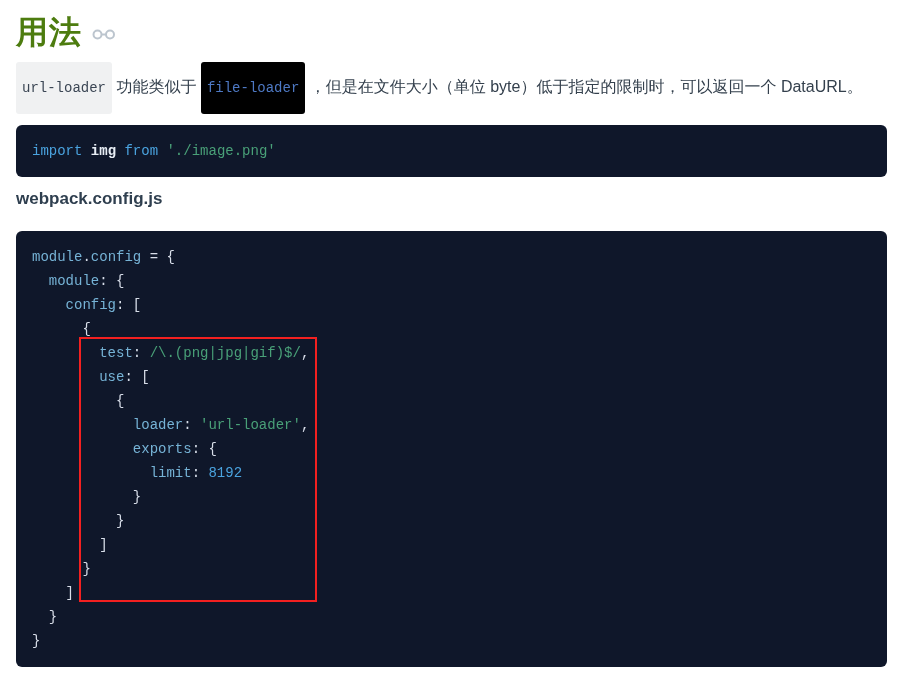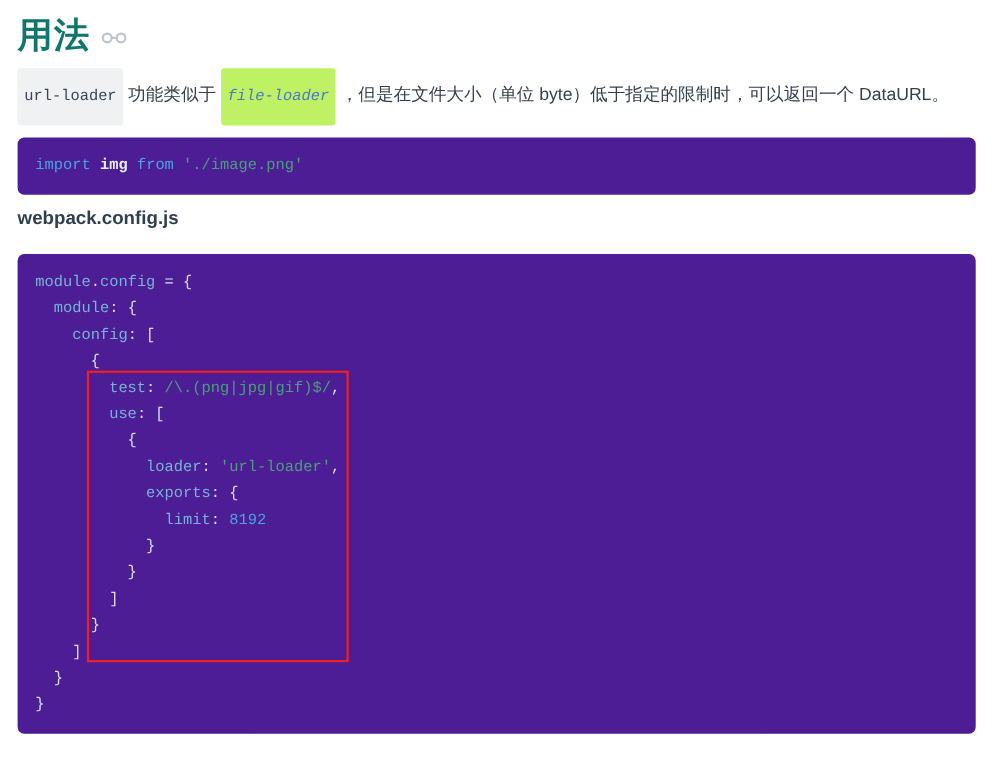--- a/index.html
+++ b/index.html
@@ -26,21 +26,21 @@
   .heading-row {
     display: flex;
     align-items: center;
     gap: 10px;
     padding-top: 8px;
     height: 48px;
   }
   .heading-title {
     font-size: 32px;
     font-weight: bold;
-    color: #0f766e;
+    color: #4d7c0f;
     letter-spacing: 1px;
     line-height: 1;
     text-align: right;
   }
   .anchor-icon {
     display: inline-flex;
     align-items: center;
     margin-top: 6px;
     opacity: 0.95;
   }
@@ -57,27 +57,26 @@
     font-family: "Liberation Mono", "DejaVu Sans Mono", monospace;
     font-size: 14px;
     background: #f0f1f2;
     border-radius: 3px;
     padding: 18px 6px;
     color: #3b4654;
     white-space: nowrap;
   }
   code.inline.link {
     color: #4e79c4;
-    background: #bef264;
-    font-style: italic;
+    background: #000000;
   }
 
   
   .codeblock {
-    background: #4c1d95;
+    background: #0f172a;
     border-radius: 6px;
     padding: 14px 16px;
     margin-top: 22px;
     font-family: "Liberation Mono", "DejaVu Sans Mono", monospace;
     font-size: 14px;
     line-height: 24px;
     color: #d8dee9;
     position: relative;
     overflow: hidden;
     box-sizing: border-box;

